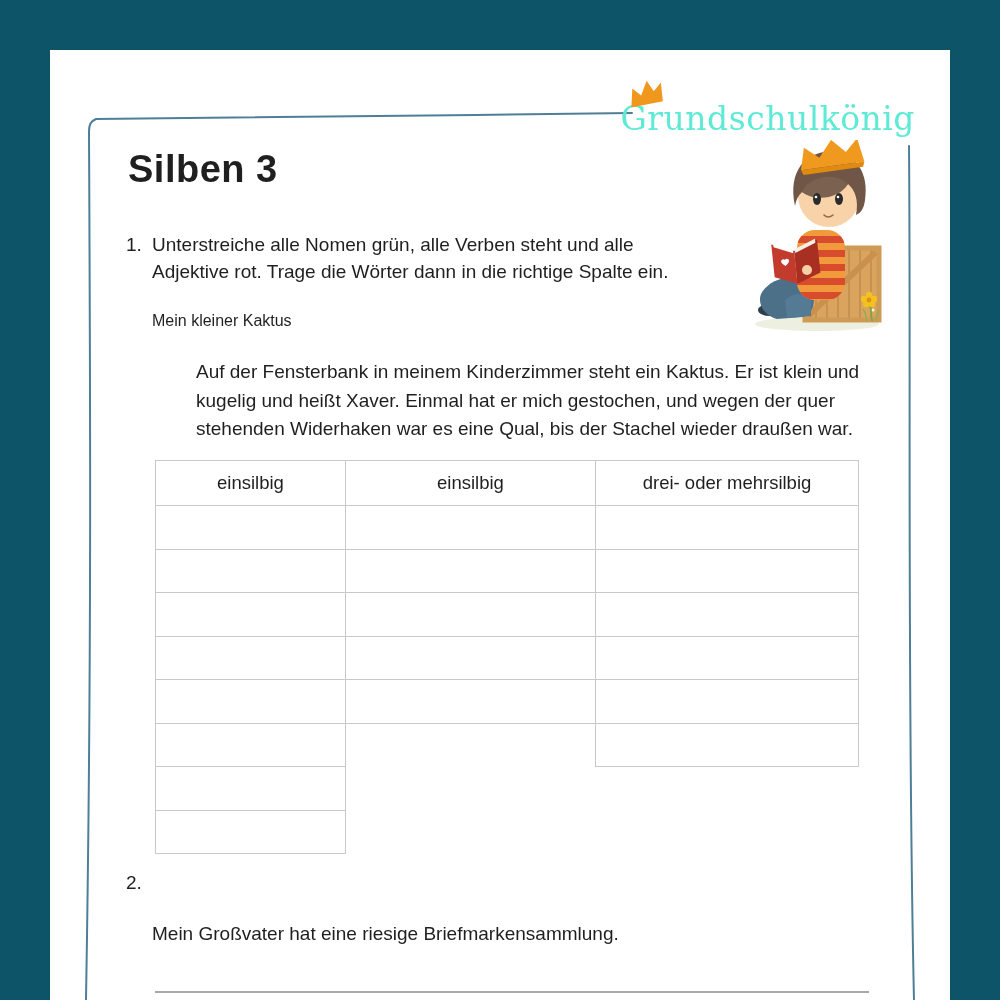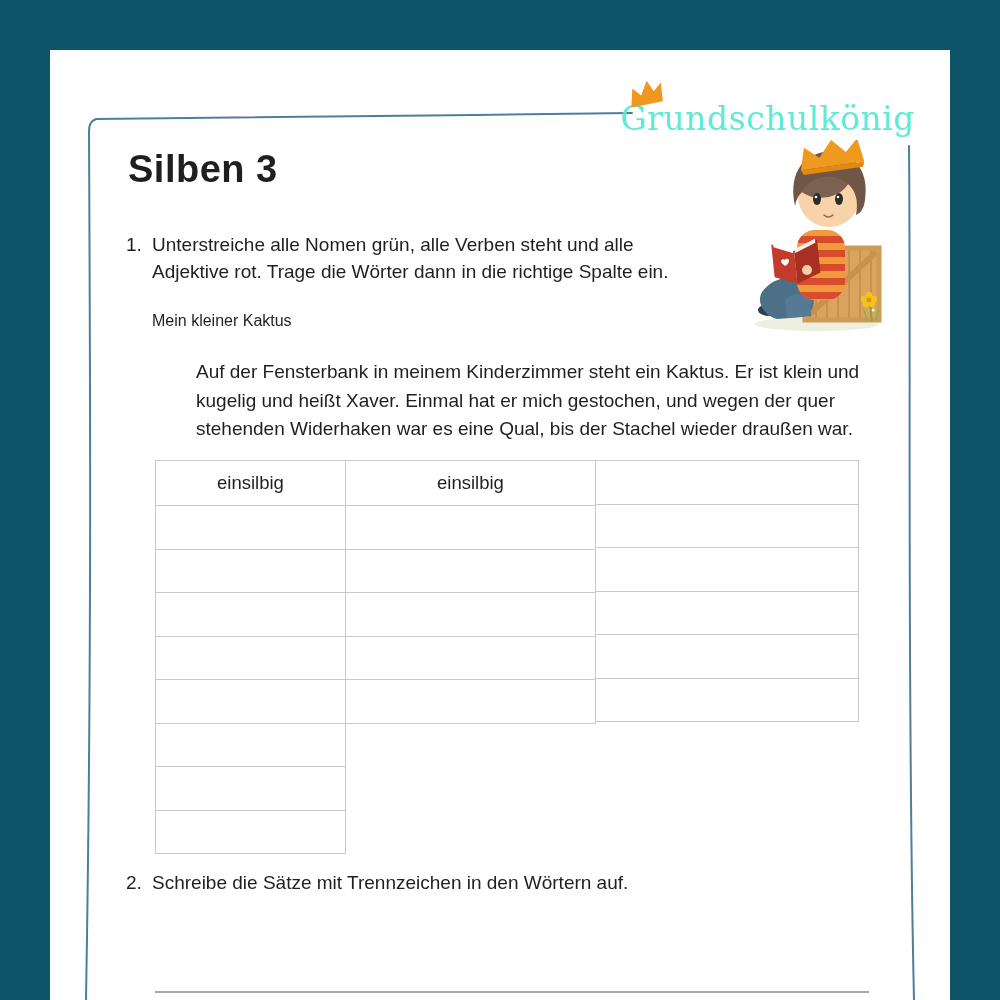--- a/index.html
+++ b/index.html
@@ -76,32 +76,33 @@
     </div>
   <div class="tcol tcol-1" id="col1">
     <div class="th">einsilbig</div>
   <div class="trow"></div>
       <div class="trow"></div>
       <div class="trow"></div>
       <div class="trow"></div>
       <div class="trow"></div>
     </div>
   <div class="tcol tcol-2" id="col2">
+    <div class="th">drei- oder mehrsilbig</div>
   <div class="trow"></div>
       <div class="trow"></div>
       <div class="trow"></div>
       <div class="trow"></div>
       <div class="trow"></div>
       <div class="trow"></div>
     </div>
 
   <div class="task task-2">
     <span class="num">2.</span>
-    <span>Schreibe die Sätze mit Trennzeichen in den Wörtern auf.</span>
   </div>
+  <div class="sentence">Mein Großvater hat eine riesige Briefmarkensammlung.</div>
   <div class="writing-line"></div>
 
   <svg class="illustration" viewBox="0 0 140 195" xmlns="http://www.w3.org/2000/svg">
 
     <ellipse cx="72" cy="184" rx="62" ry="7" fill="#edf0e0"></ellipse>
 
     <g>
       <rect x="60" y="108" width="74" height="72" fill="#daa45f"></rect>
       <g stroke="#c18c4b" stroke-width="1.5">
         <line x1="71" y1="110" x2="71" y2="178"></line>

